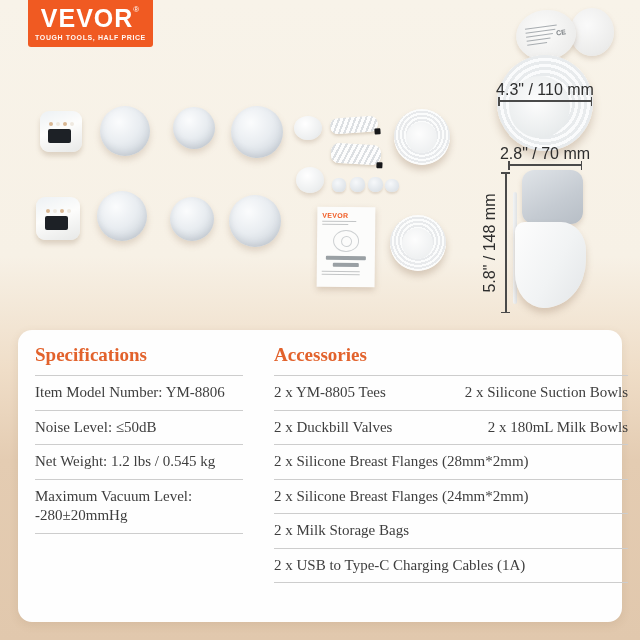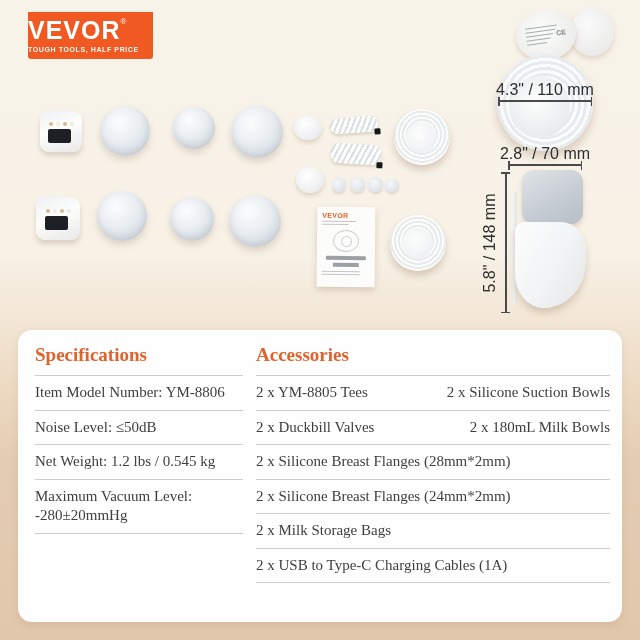--- a/index.html
+++ b/index.html
@@ -5,22 +5,22 @@
   html,body{margin:0;padding:0;}
   body{
     width:640px;height:640px;overflow:hidden;
     font-family:"Liberation Sans","DejaVu Sans",sans-serif;
     background:linear-gradient(180deg,#f8f3e9 0%,#f7f1e6 40%,#efddc7 58%,#e4ccb2 72%,#e1c8ad 100%);
     position:relative;
   }
   .abs{position:absolute;}
 
   
-  .logo{left:28px;top:12px;width:125px;height:47px;background:#f05a22;border-radius:0 0 3px 3px;
-        display:flex;flex-direction:column;justify-content:center;color:#fff;}
+  .logo{left:28px;top:0;width:125px;height:47px;background:#f05a22;border-radius:0 0 3px 3px;
+        display:flex;flex-direction:column;align-items:center;justify-content:center;color:#fff;}
   .logo .name{font-size:25px;font-weight:800;letter-spacing:1px;line-height:1;}
   .logo .name sup{font-size:8px;font-weight:400;vertical-align:top;}
   .logo .tagline{font-size:7px;letter-spacing:.6px;margin-top:3px;color:rgba(255,255,255,.95);font-weight:700;}
 
   
   .pump{border-radius:9px;background:linear-gradient(160deg,#edf1f4,#fdfdfc 45%,#e7e8e7);
         box-shadow:0 4px 5px rgba(150,125,100,.28);}
   .pump .screen{position:absolute;background:#1d2126;border-radius:2px;}
   .pump .dots{position:absolute;display:flex;gap:3px;}
   .pump .dots i{width:4px;height:4px;border-radius:50%;display:block;}
@@ -96,21 +96,21 @@
   .meas-v .bar{position:absolute;top:0;bottom:0;left:4px;width:1.5px;background:#4a4a4a;}
   .meas-v .t1,.meas-v .t2{position:absolute;left:0;width:9px;height:1.5px;background:#4a4a4a;}
   .meas-v .t1{top:0;} .meas-v .t2{bottom:0;}
   .dim-vtext{transform:rotate(-90deg);}
 
   
   .card{left:18px;top:330px;width:604px;height:292px;background:#fefefe;border-radius:14px;
         box-shadow:0 3px 10px rgba(120,90,60,.12);font-family:Liberation Serif, serif;}
   .col{position:absolute;top:8px;}
   .col-specs{left:17px;width:208px;}
-  .col-acc{left:238px;width:354px;}
+  .col-acc{left:256px;width:354px;}
   .col-title{font-size:19px;font-weight:700;color:#e2622c;padding:6px 0 9px;border-bottom:1px solid #cdcdcd;}
   .rowline{border-bottom:1px solid #cdcdcd;padding:7px 0;font-size:15px;color:#3e3e3e;line-height:1.3;}
   .rowflex{display:flex;justify-content:space-between;gap:8px;}
 </style>
 </head>
 <body>
 
 <div class="abs logo">
   <div class="name"><span>VEVOR</span><sup>®</sup></div>
   <div class="tagline">TOUGH TOOLS, HALF PRICE</div>

